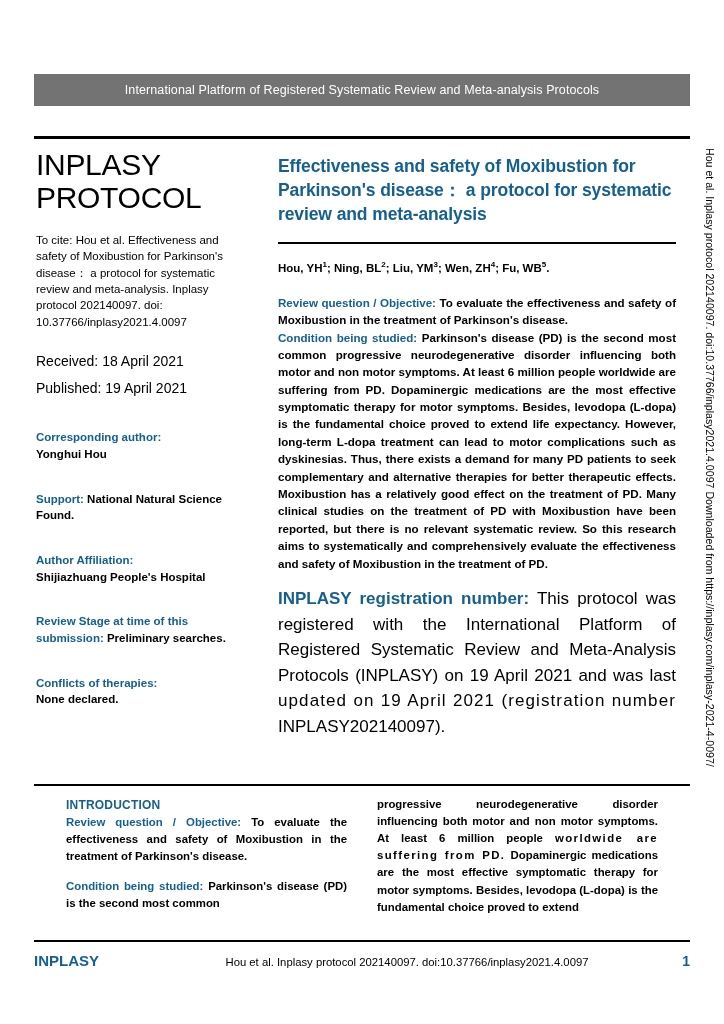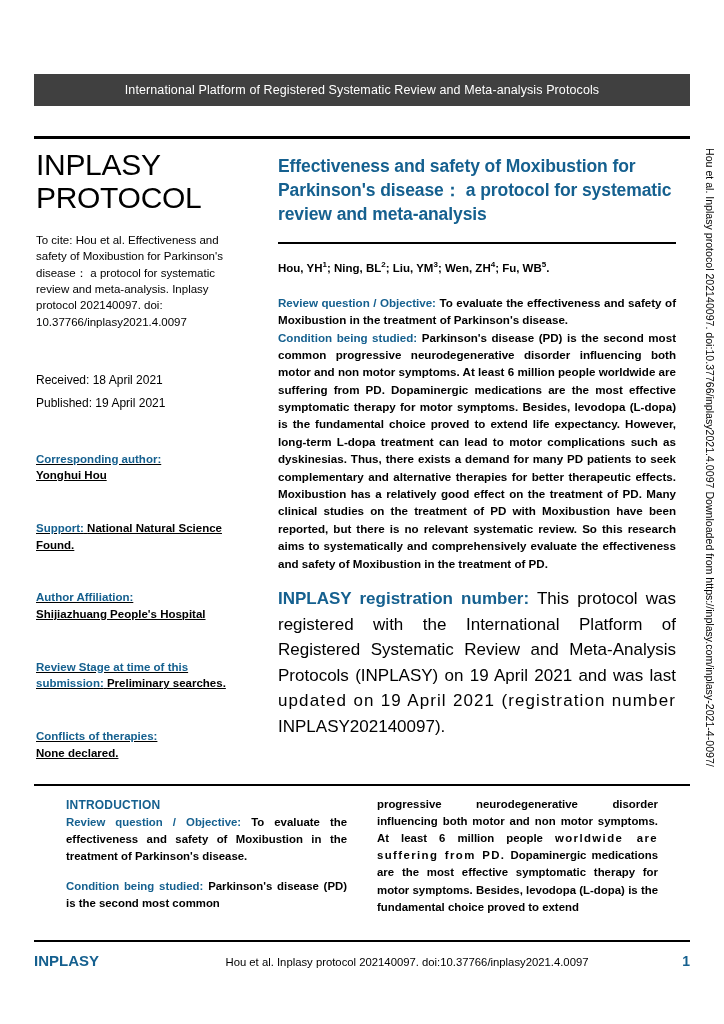--- a/index.html
+++ b/index.html
@@ -21,21 +21,21 @@
     background: #fff;
   }
 
   
   .banner {
     position: absolute;
     left: 34px;
     top: 74px;
     width: 656px;
     height: 32px;
-    background: #404040;
+    background: #737373;
     color: #fff;
     display: flex;
     align-items: center;
     justify-content: center;
     font-size: 12.5px;
     letter-spacing: 0.1px;
   }
 
   
   .rule-top {
@@ -77,25 +77,25 @@
     letter-spacing: -0.3px;
     color: #000;
     margin-bottom: 18px;
   }
   .cite-block {
     font-size: 11.5px;
     line-height: 1.42;
     color: #000;
   }
   .dates {
-    margin-top: 39px;
-    font-size: 12px;
+    margin-top: 18px;
+    font-size: 14px;
     line-height: 1.9;
   }
-  .lblock { margin-top: 36px; font-size: 11.5px; line-height: 1.45; text-decoration: underline; }
+  .lblock { margin-top: 28px; font-size: 11.5px; line-height: 1.45; }
   .lblock .lh { color: #15608f; font-weight: bold; }
   .lblock .lb { font-weight: bold; color: #000; }
   .email { color: #000; font-weight: bold; font-size: 11.5px; }
 
   
   .rightcol {
     position: absolute;
     left: 278px;
     top: 148px;
     width: 398px;

